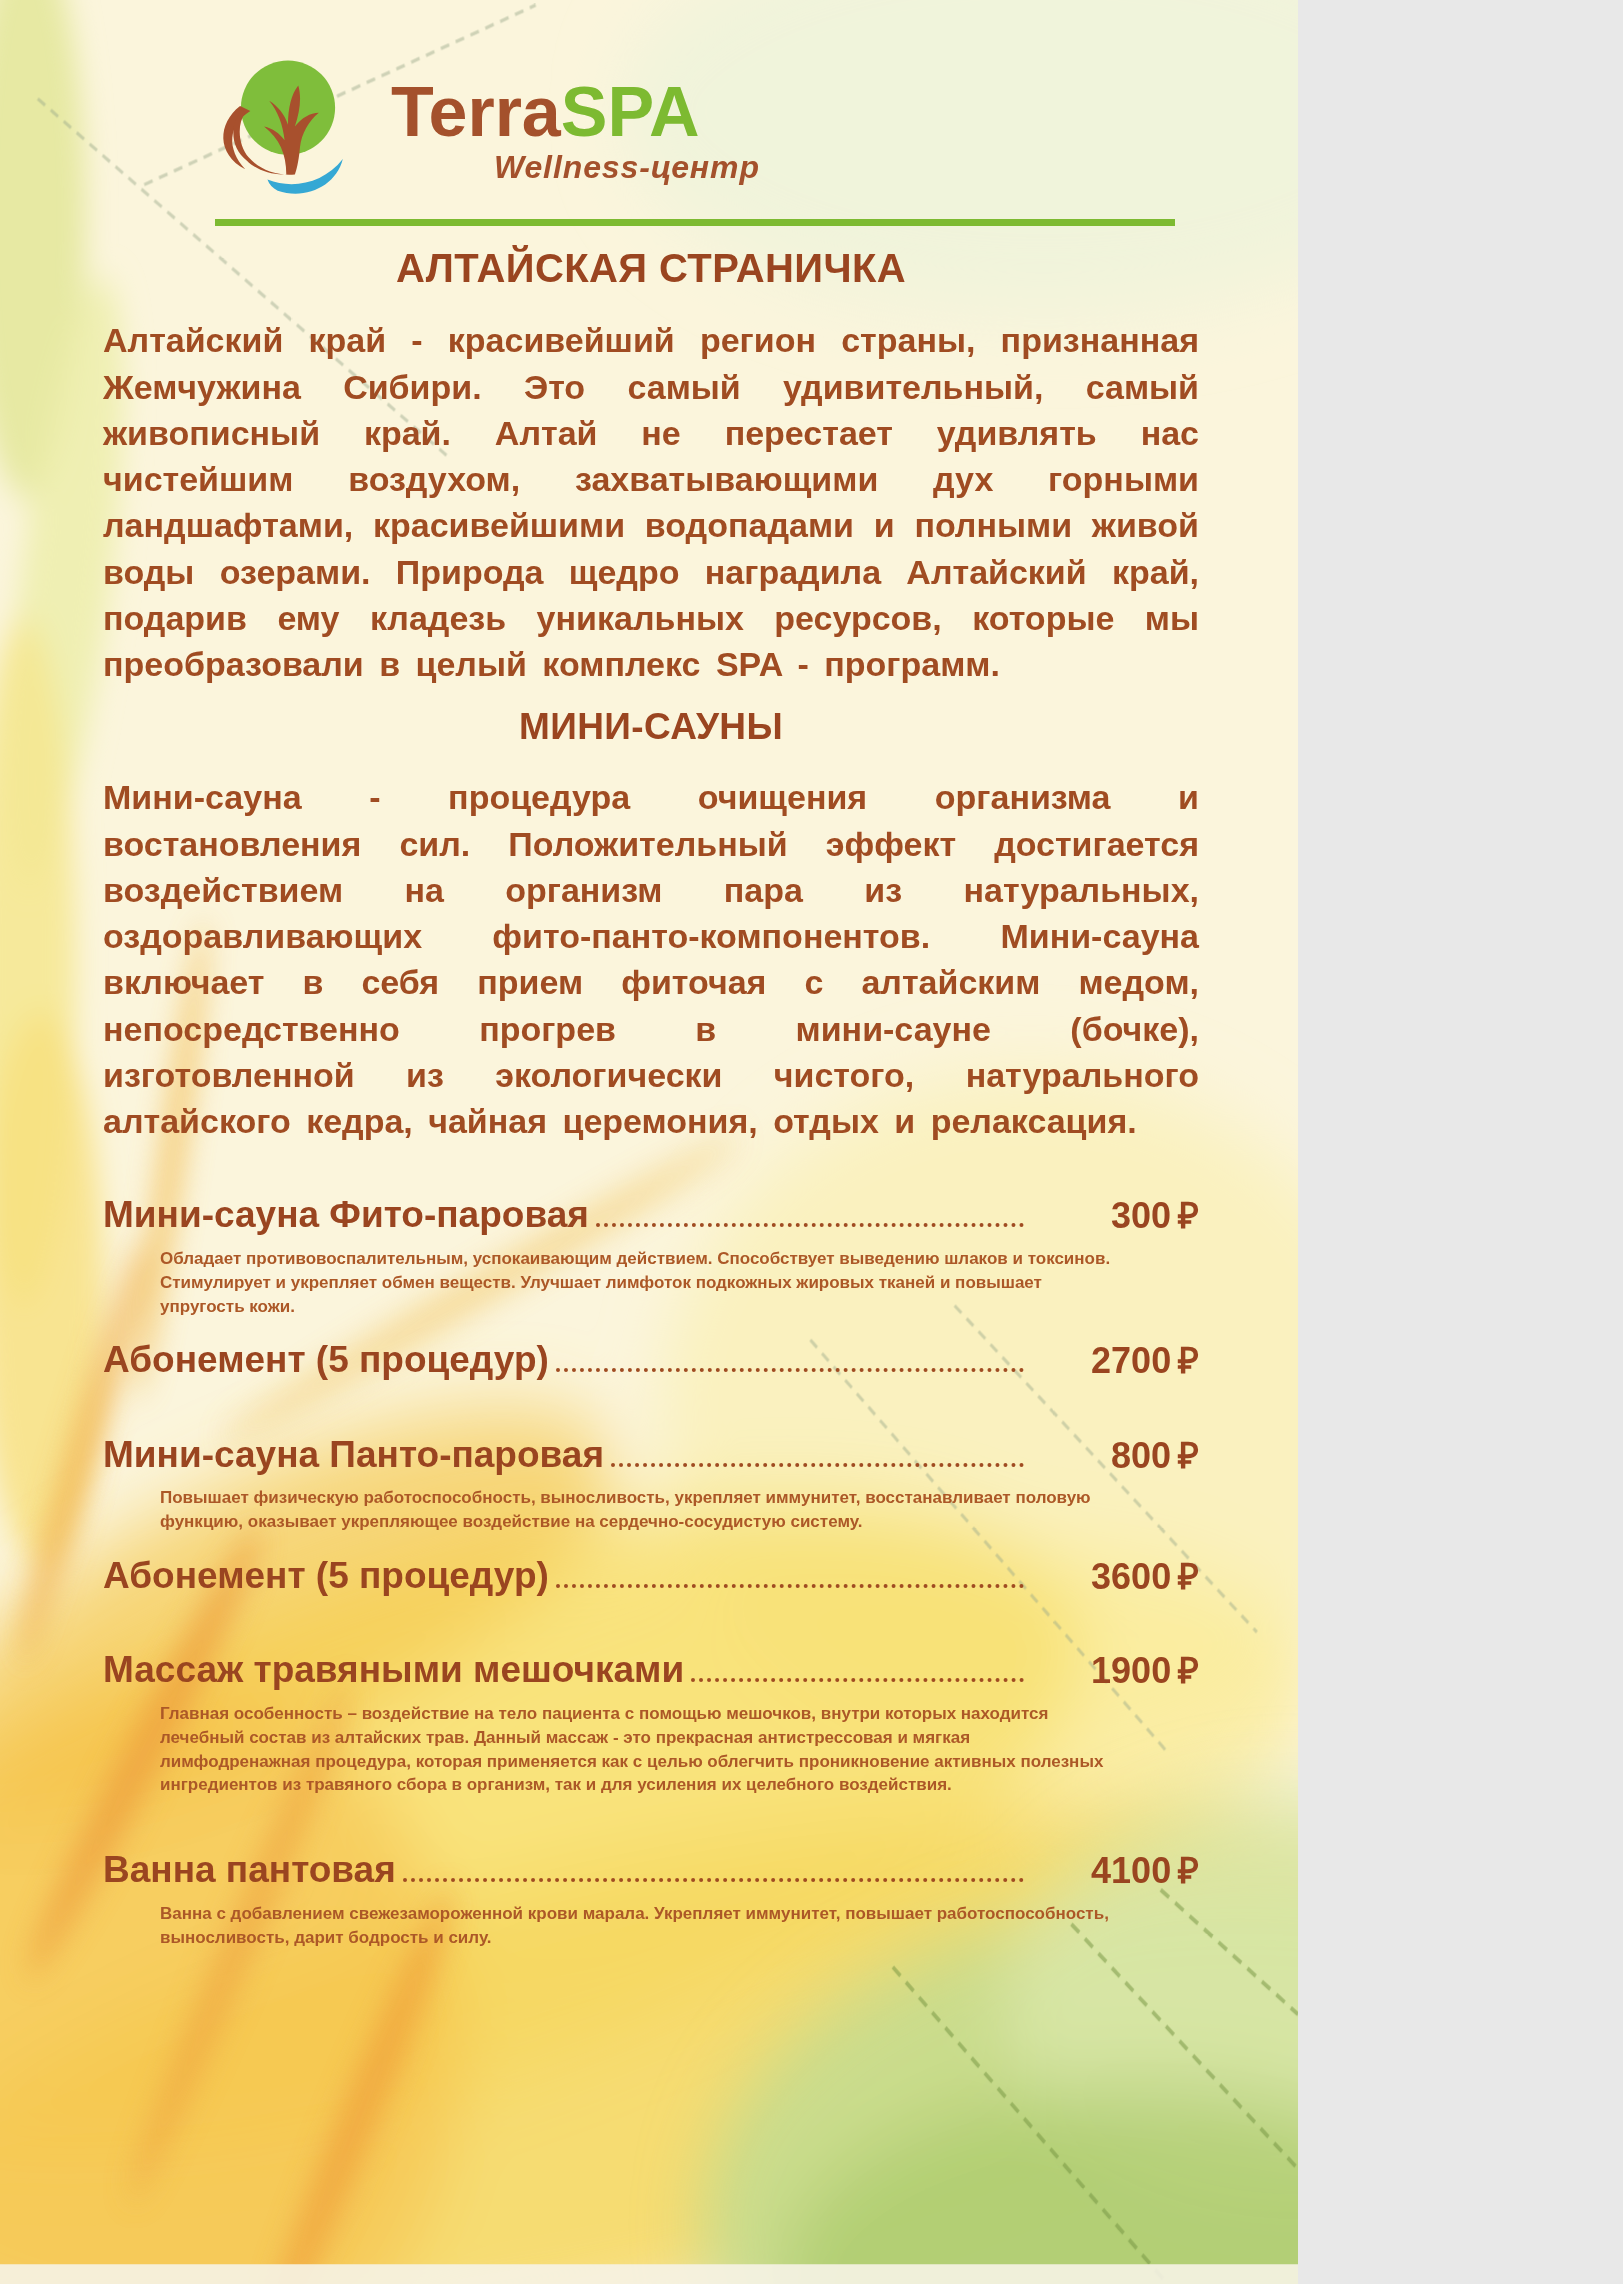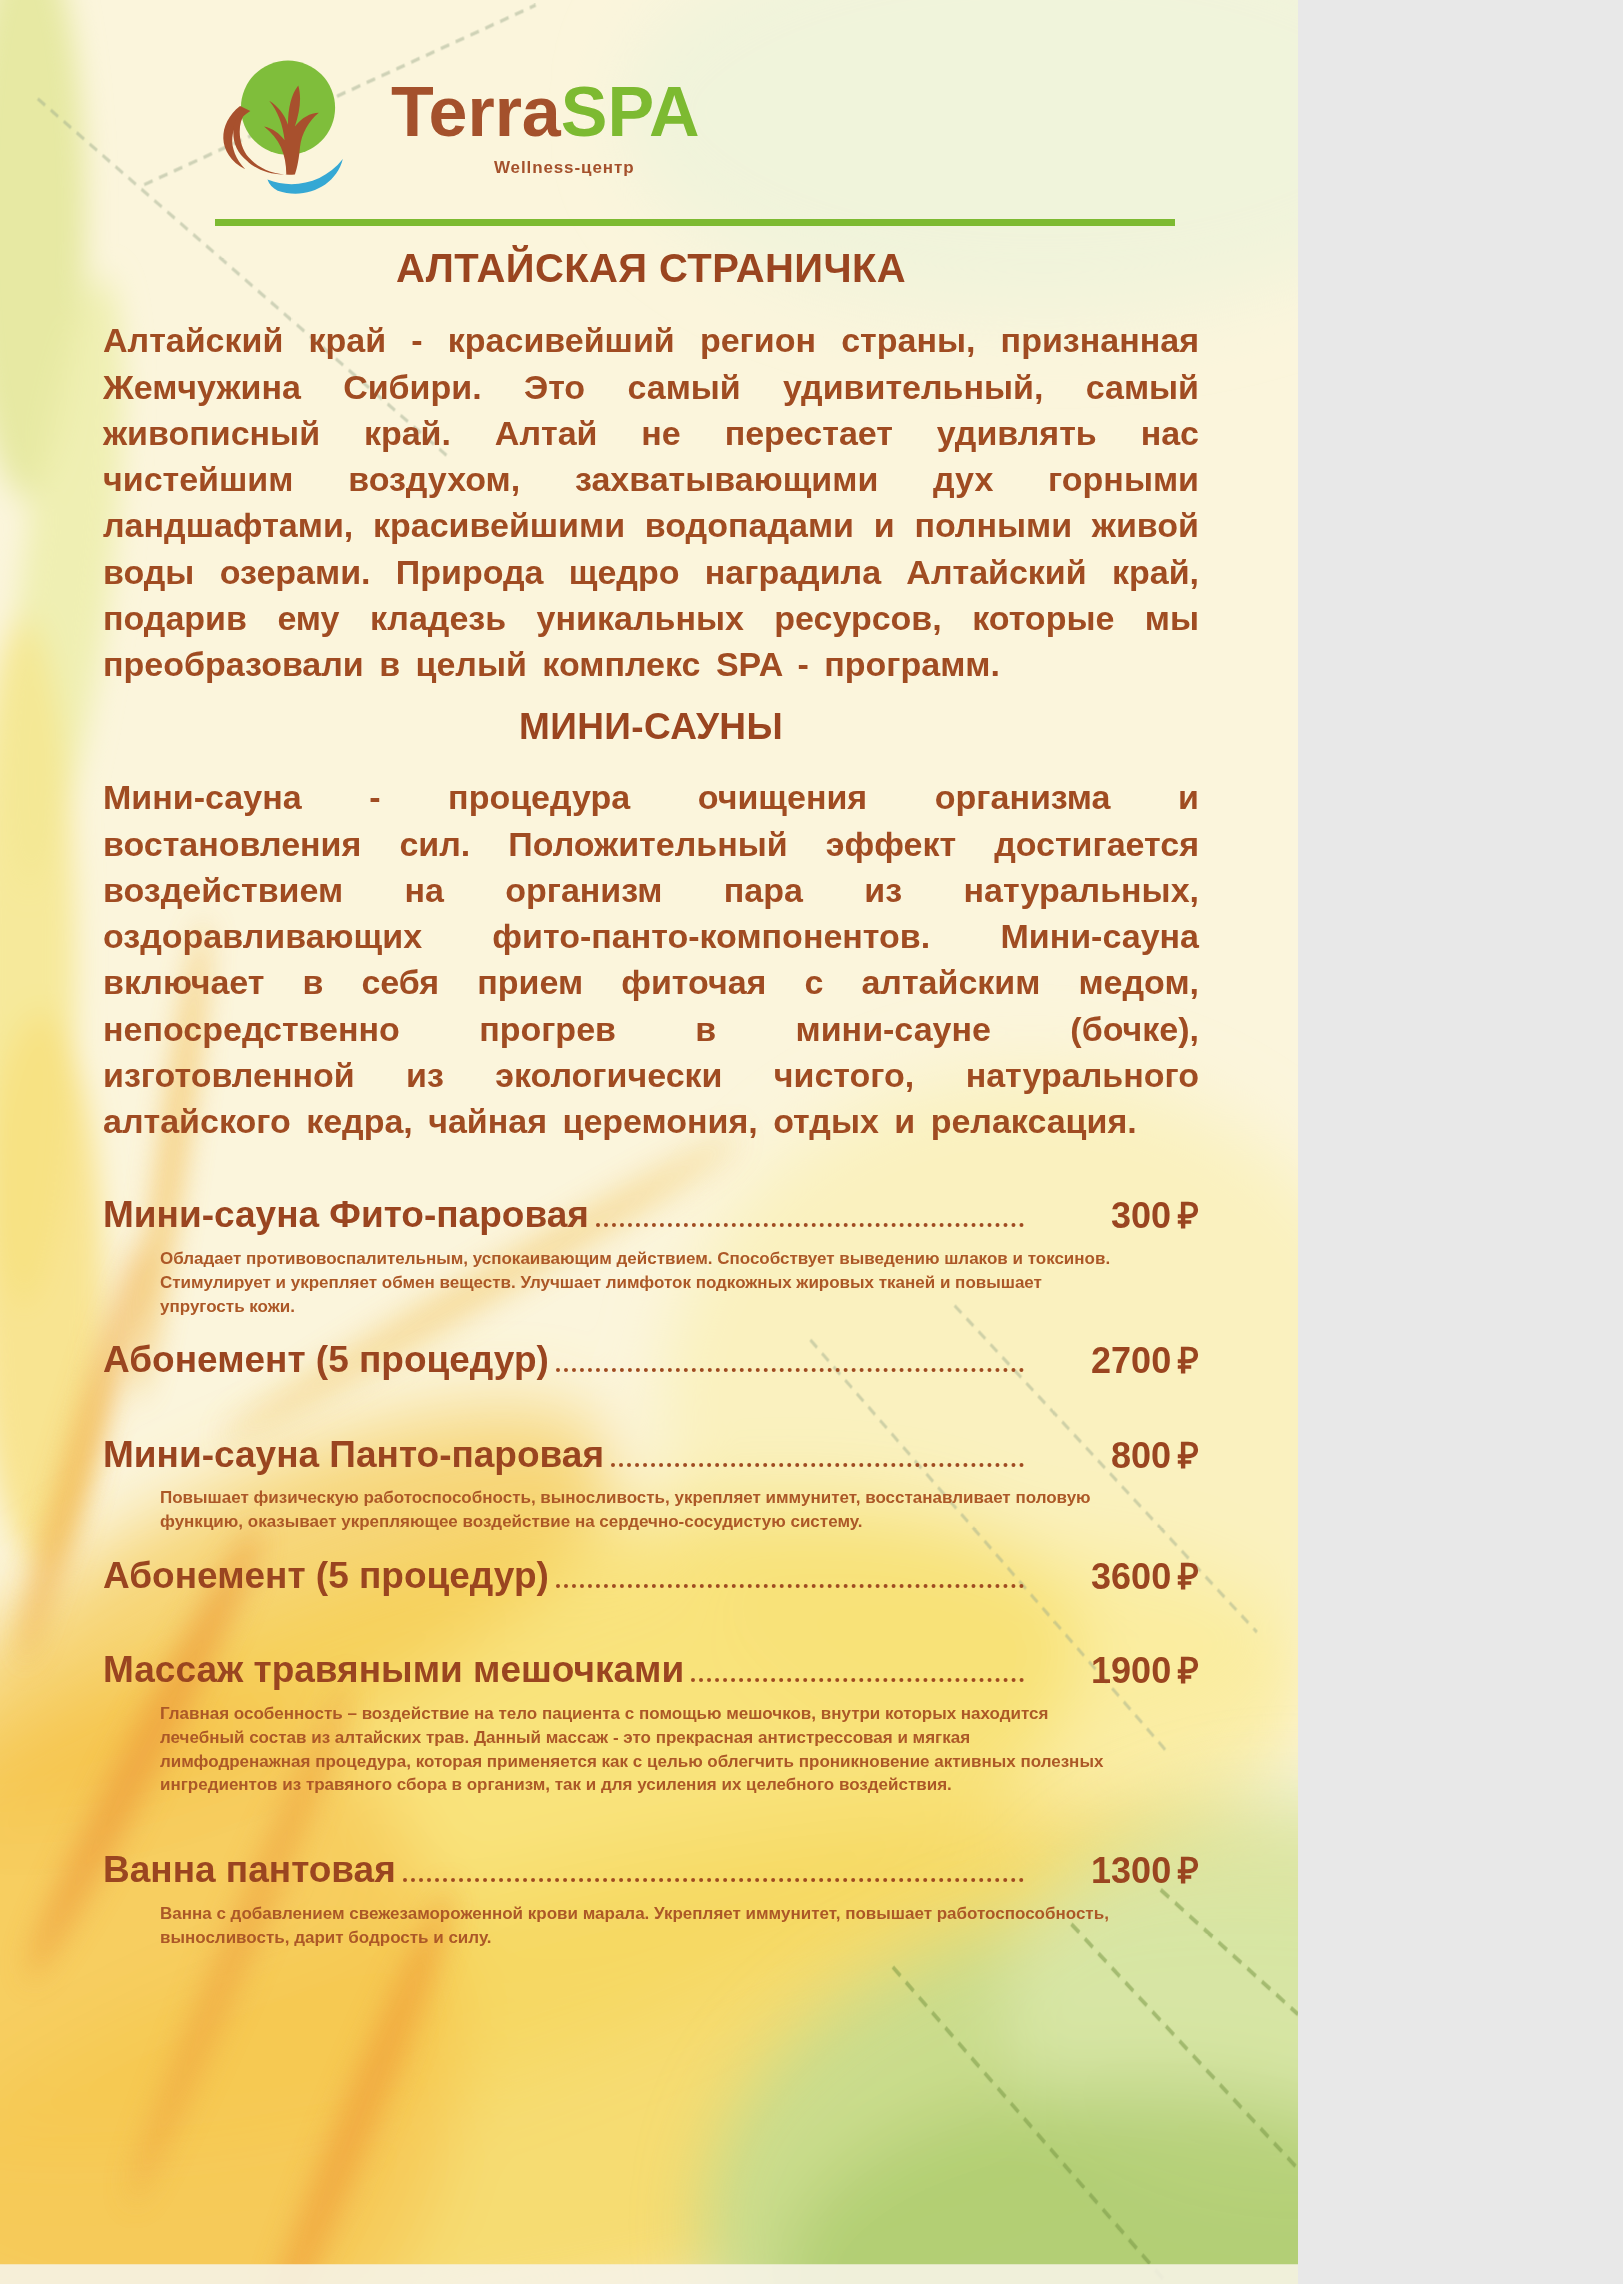--- a/index.html
+++ b/index.html
@@ -14,22 +14,22 @@
   .content{position:absolute;left:0;top:0;right:0;bottom:0;padding:58px 99px 0 103px;box-sizing:border-box;}
 
   
   .logo-row{display:flex;align-items:flex-start;margin-left:101px;height:144px;}
   .logo-icon{width:180px;height:137px;flex:0 0 auto;}
   .logo-text{margin-left:6.9px;margin-top:19px;}
   .brand{font-size:70px;font-weight:bold;line-height:1;letter-spacing:0;}
   .brand .terra{color:var(--brown-logo);}
   .brand .spa{color:var(--green);}
   .tagline{
-    margin-top:11px;padding-left:103px;
-    font-size:17px;font-weight:bold;
+    margin-top:2px;padding-left:103px;
+    font-size:32px;font-weight:bold;font-style:italic;
     color:var(--brown-logo);letter-spacing:0.9px;
   }
   .green-rule{height:6.9px;background:var(--green);margin:17px 24px 0 112px;}
 
   
   .page-title{
     margin:20.6px 0 0 0;text-align:center;
     font-size:40px;font-weight:bold;color:var(--brown-dark);letter-spacing:0.4px;
   }
   .lead{
@@ -193,21 +193,21 @@
     <div>
             <p class="desc">Главная особенность – воздействие на тело пациента с помощью мешочков, внутри которых находится лечебный состав из алтайских трав. Данный массаж - это прекрасная антистрессовая и мягкая лимфодренажная процедура, которая применяется как с целью облегчить проникновение активных полезных ингредиентов из травяного сбора в организм, так и для усиления их целебного воздействия.</p>
           </div>
 
   </section>
 
   <section class="service">
     <div class="price-row">
       <span class="svc-name">Ванна пантовая</span>
       <span class="leader"></span>
-      <span class="price"><span>1300</span><span class="cur">₽</span></span>
+      <span class="price"><span>4100</span><span class="cur">₽</span></span>
     </div>
     <div>
             <p class="desc">Ванна с добавлением свежезамороженной крови марала. Укрепляет иммунитет, повышает работоспособность, выносливость, дарит бодрость и силу.</p>
           </div>
 
   </section>
 </div>
   </div>
 </div>
 

